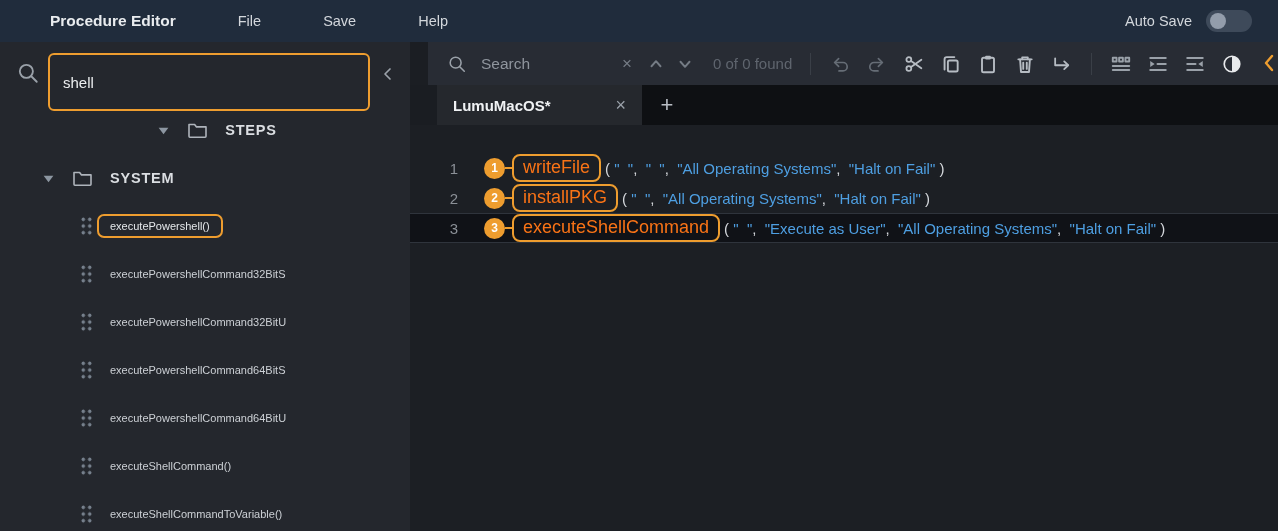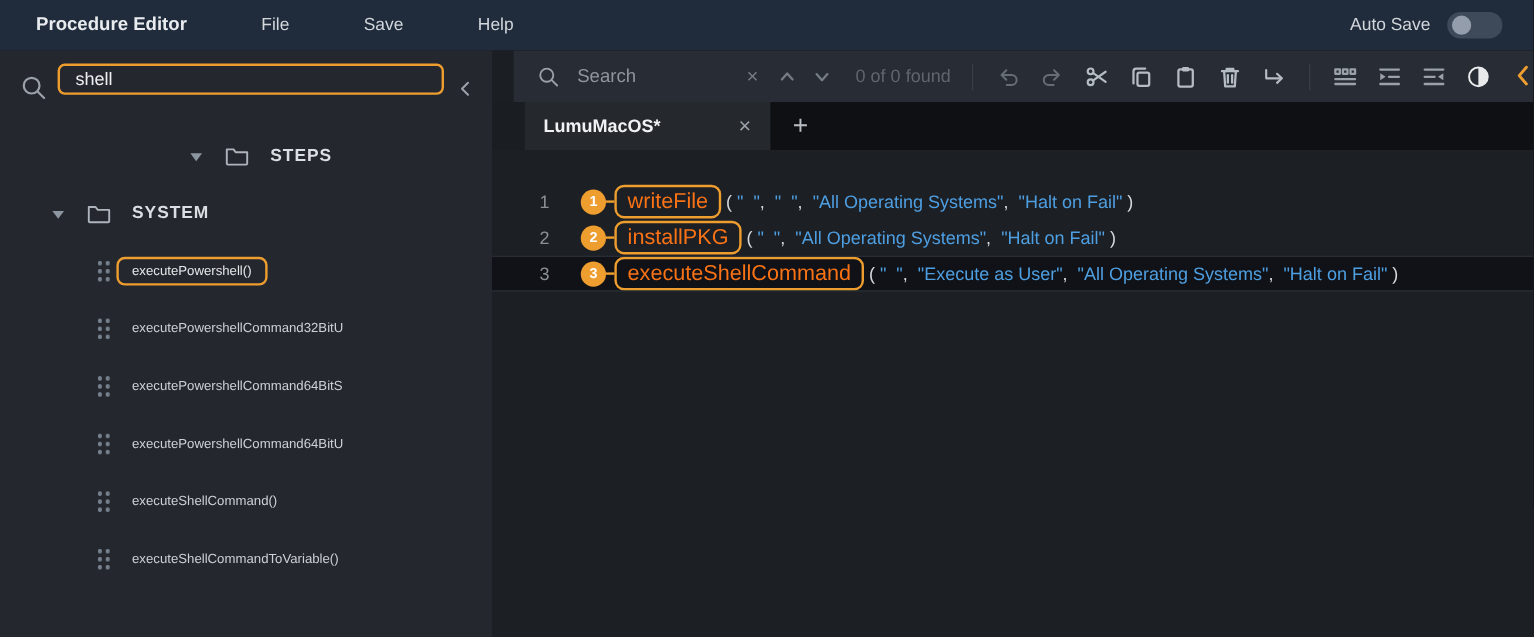--- a/index.html
+++ b/index.html
@@ -5,32 +5,32 @@
   :root{
     --accent:#EE9D2F;
     --string:#4E9FE2;
   }
   *{box-sizing:border-box;}
   body{margin:0;background:#0b0c0e;font-family:"Liberation Sans",sans-serif;}
   .app{position:relative;width:1278px;height:531px;overflow:hidden;background:#1c1f24;}
 
   
   .topbar{position:absolute;top:0;left:0;right:0;height:42px;background:#202c3c;display:flex;align-items:center;padding:0 26px 0 30px;}
-  .app-title{font-size:15.5px;font-weight:bold;color:#e9ecef;}
+  .app-title{font-size:15.5px;font-weight:bold;color:#e9ecef;margin-left:20px;}
   .menu{color:#d3d7dc;font-size:14.5px;margin-left:62px;cursor:default;}
   .autosave{margin-left:auto;display:flex;align-items:center;gap:14px;color:#d3d7dc;font-size:14.5px;}
   .toggle{width:46px;height:22px;border-radius:11px;background:#3e4a5a;position:relative;display:inline-block;}
   .knob{position:absolute;top:3px;left:4px;width:16px;height:16px;border-radius:50%;background:#939dab;}
 
   
   .sidebar{position:absolute;top:42px;left:0;width:410px;bottom:0;background:#24272d;overflow:hidden;}
   .searchrow{position:relative;height:64px;}
   .side-search-icon{position:absolute;left:16px;top:19px;width:24px;height:24px;color:#9aa1a9;}
   .side-search-icon svg{width:24px;height:24px;}
-  .side-search{position:absolute;left:48px;top:11px;width:322px;height:26px;background:transparent;border:2px solid var(--accent);border-radius:6px;color:#eceef0;font-size:15px;padding:0 13px;outline:none;font-family:inherit;}
+  .side-search{position:absolute;left:48px;top:11px;width:322px;height:58px;background:transparent;border:2px solid var(--accent);border-radius:6px;color:#eceef0;font-size:15px;padding:0 13px;outline:none;font-family:inherit;}
   .side-collapse{position:absolute;left:380px;top:24px;width:16px;height:16px;color:#9aa1a9;}
   .side-collapse svg{width:16px;height:16px;}
   .trow{display:flex;align-items:center;height:48px;color:#d5d8dc;gap:17px;}
   .trow.lvl1{padding-left:24px;justify-content:center;}
   .trow.lvl2{padding-left:42px;}
   .caret{width:13px;height:13px;color:#8c96a1;display:inline-flex;}
   .caret svg{width:13px;height:13px;}
   .folder-ic{width:21px;height:18px;color:#aeb4bb;display:inline-flex;}
   .folder-ic svg{width:21px;height:18px;}
   .folder-label{font-size:14.5px;font-weight:bold;letter-spacing:.8px;color:#dbdee2;}
@@ -130,20 +130,24 @@
             <svg viewBox="0 0 21 17">
               <path d="M2 3 h5.6 l1.9 2.4 H19 v9.4 a0.9 0.9 0 0 1 -0.9 0.9 H2.9 A0.9 0.9 0 0 1 2 14.8 Z" stroke="currentColor" fill="none" stroke-width="1.6" stroke-linejoin="round"></path>
             </svg>
           </span>
         <span class="folder-label">SYSTEM</span>
       </div>
       <div id="tree-items">
           <div class="tree-item">
             <span class="drag-handle"></span>
             <span class="tree-label hl">executePowershell()</span>
+          </div>
+          <div class="tree-item">
+            <span class="drag-handle"></span>
+            <span class="tree-label">executePowershellCommand32BitS</span>
           </div>
           <div class="tree-item">
             <span class="drag-handle"></span>
             <span class="tree-label">executePowershellCommand32BitU</span>
           </div>
           <div class="tree-item">
             <span class="drag-handle"></span>
             <span class="tree-label">executePowershellCommand64BitS</span>
           </div>
           <div class="tree-item">

